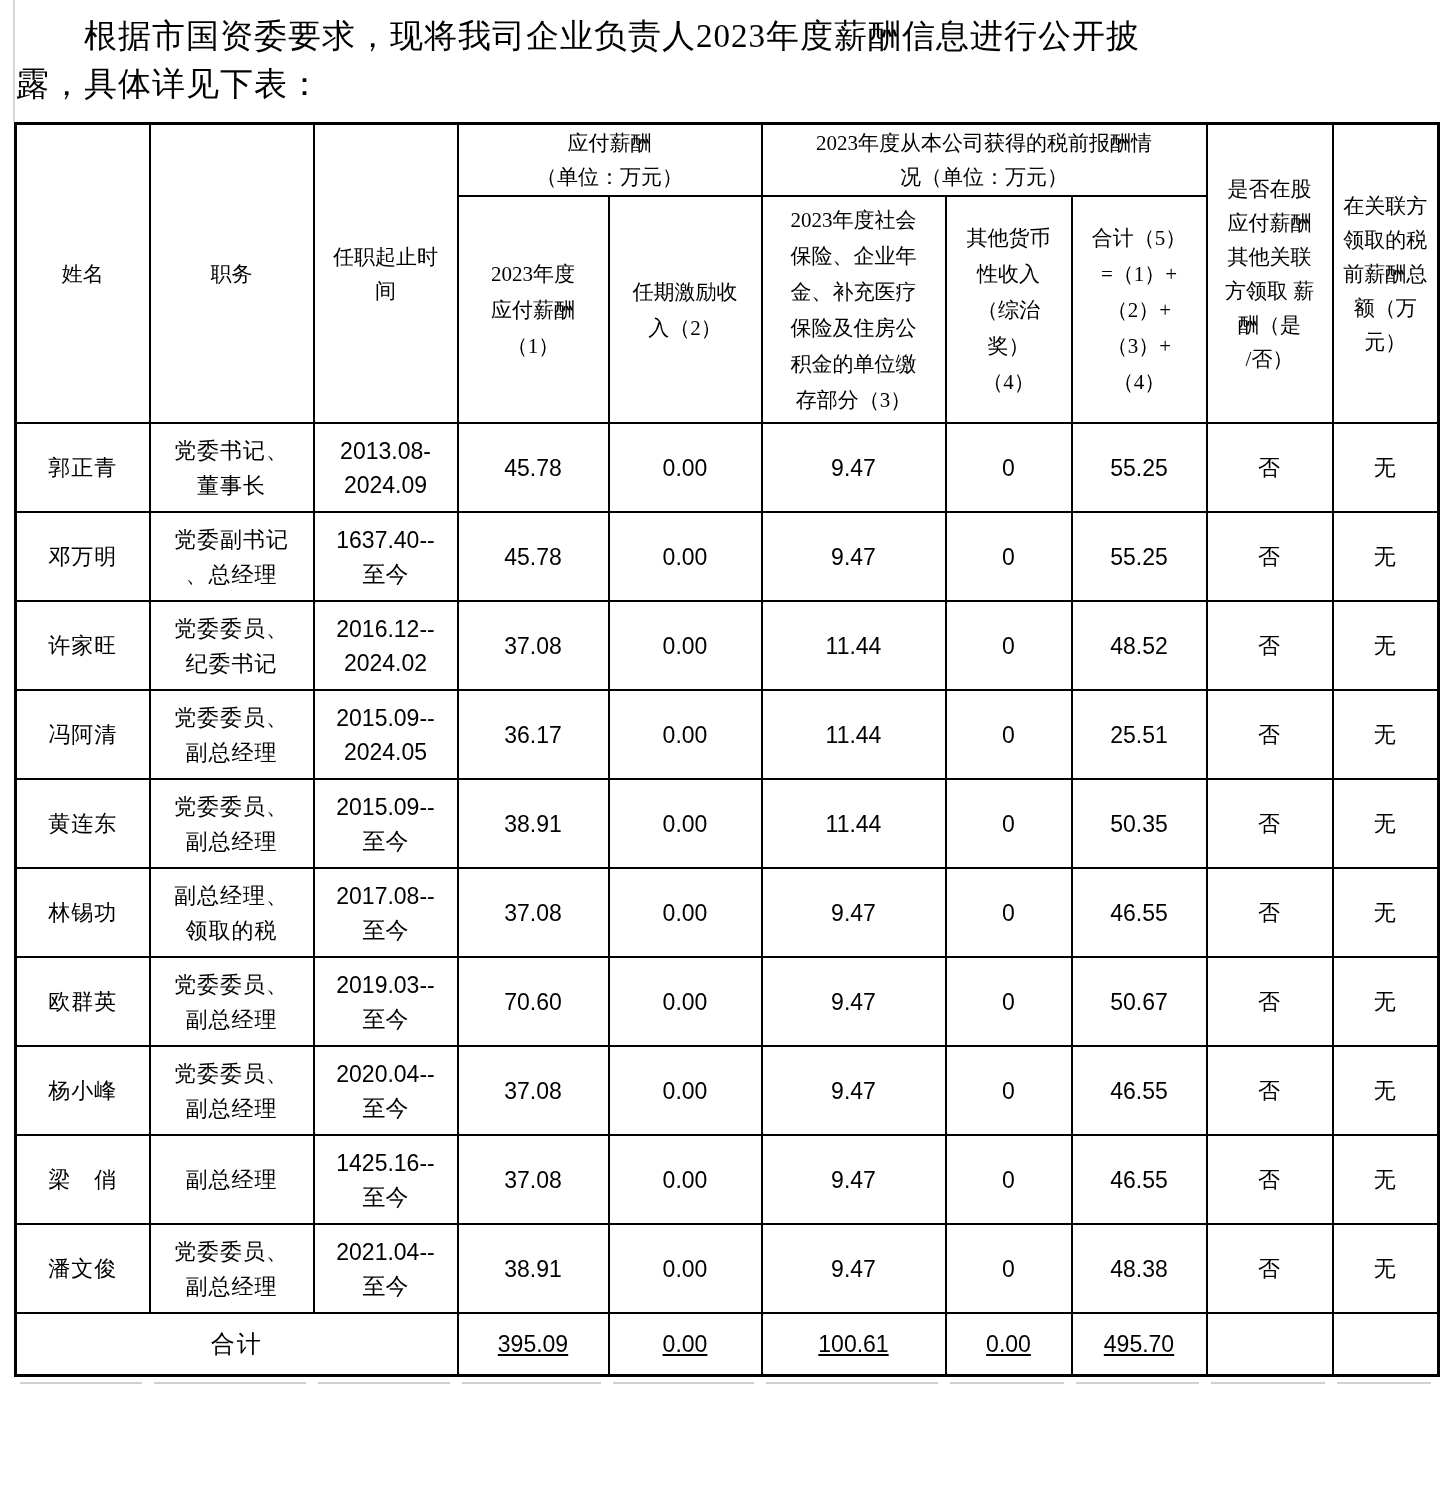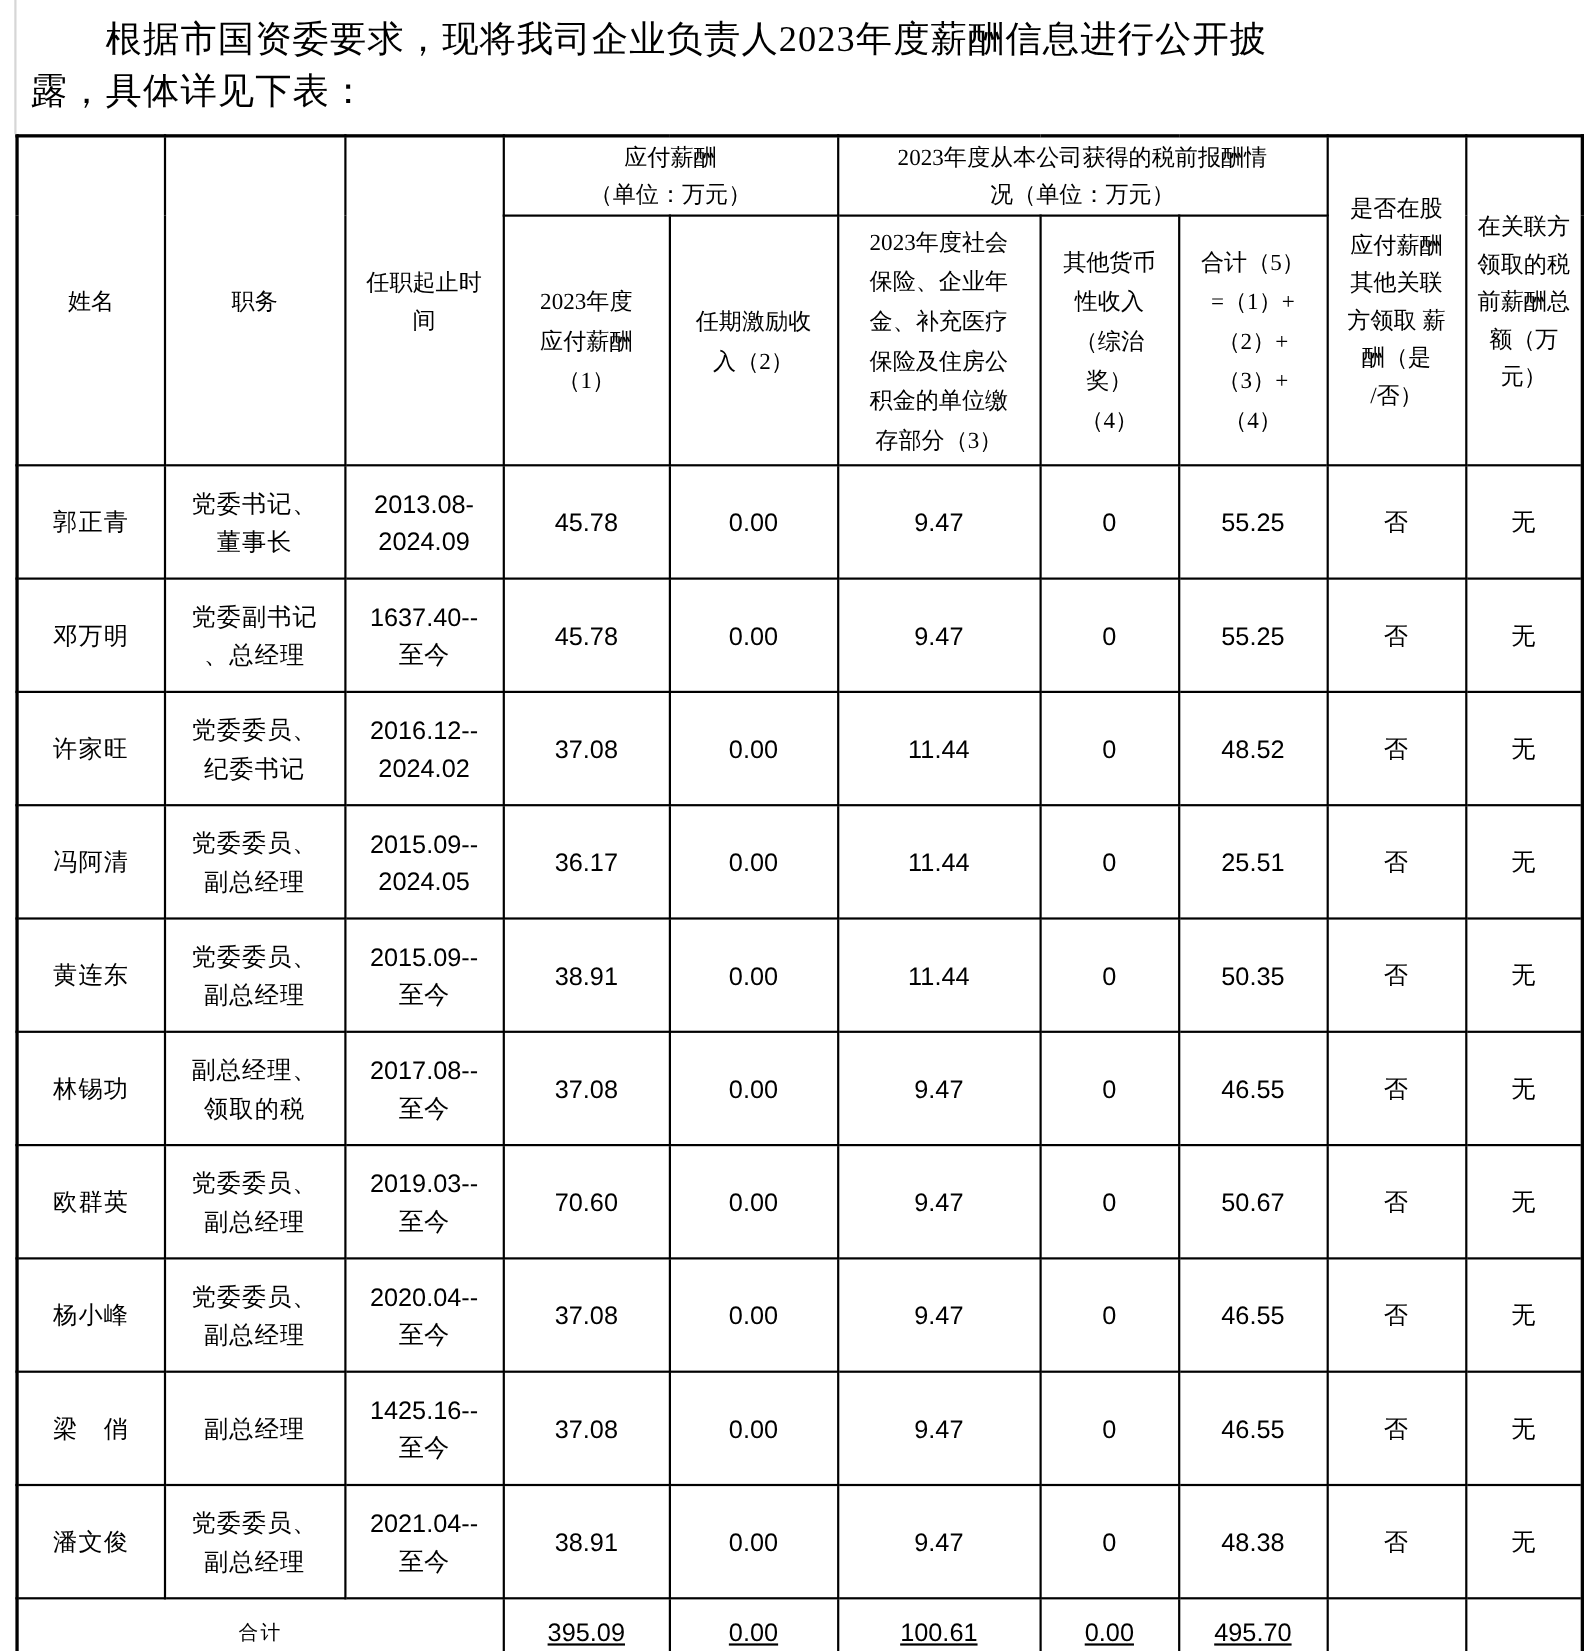--- a/index.html
+++ b/index.html
@@ -12,21 +12,21 @@
     font-family: "Liberation Serif", "DejaVu Serif", serif;
     color: #000;
   }
   .left-gridline {
     position: absolute; left: 13px; top: 0;
     width: 2px; height: 122px;
     background: #d6d6d6;
   }
   .intro {
     margin: 0;
-    padding: 12px 20px 0 28px;
+    padding: 12px 20px 0 16px;
     font-size: 33px;
     line-height: 48px;
     letter-spacing: 1px;
     white-space: pre-line;
   }
   table.salary {
     margin: 14px 0 0 14px;
     width: 1423px;
     table-layout: fixed;
     border-collapse: collapse;
@@ -36,31 +36,31 @@
     border: 2px solid #000;
     text-align: center;
     vertical-align: middle;
     padding: 1px 2px;
     font-weight: 400;
     white-space: pre-line;
     overflow: hidden;
   }
   tr.group-head { height: 71px; }
   tr.sub-head  { height: 227px; }
-  tr.data-row  { height: 103px; }
+  tr.data-row  { height: 89px; }
   tr.total-row { height: 62px; }
   th.hdr { font-size: 21px; line-height: 34px; }
   tr.sub-head th { font-size: 21px; line-height: 36px; }
   td.cjk { font-size: 22px; line-height: 35px; letter-spacing: 1px; }
   td.num {
     font-family: "Liberation Sans", "DejaVu Sans", sans-serif;
     font-size: 23px; line-height: 34px; letter-spacing: 0;
   }
   tr.total-row td.num { font-size: 23px; text-decoration: underline; }
-  tr.total-row td.label { font-size: 18px; letter-spacing: 2px; }
+  tr.total-row td.label { font-size: 24px; letter-spacing: 2px; }
   .bottom-hints {
     display: flex;
     width: 1423px;
     margin: 3px 0 0 14px;
   }
   .bottom-hints span {
     display: block;
     height: 4px;
     border-bottom: 2px solid #d0d0d0;
     margin: 0 6px;

